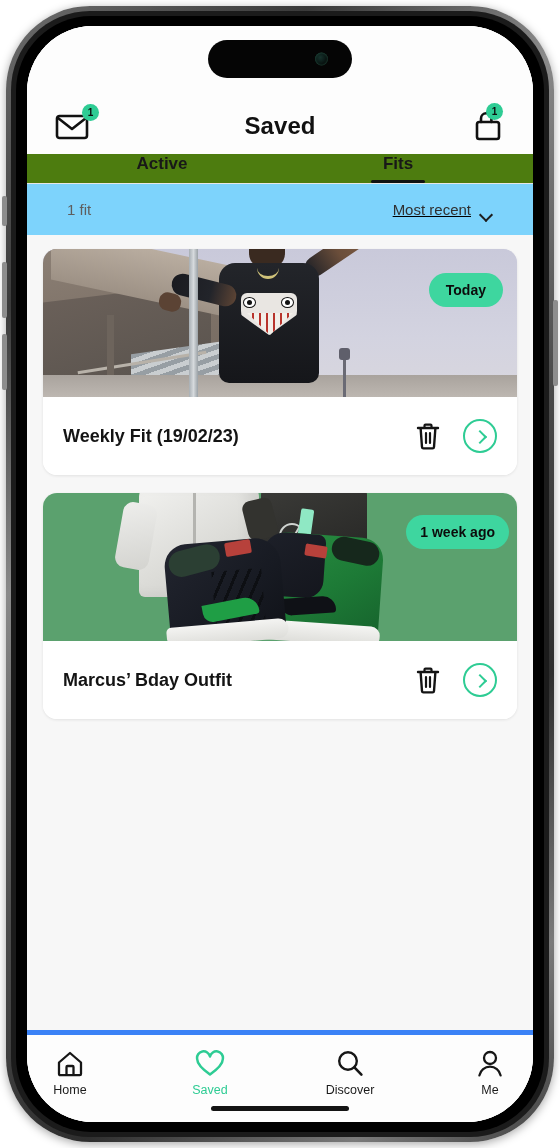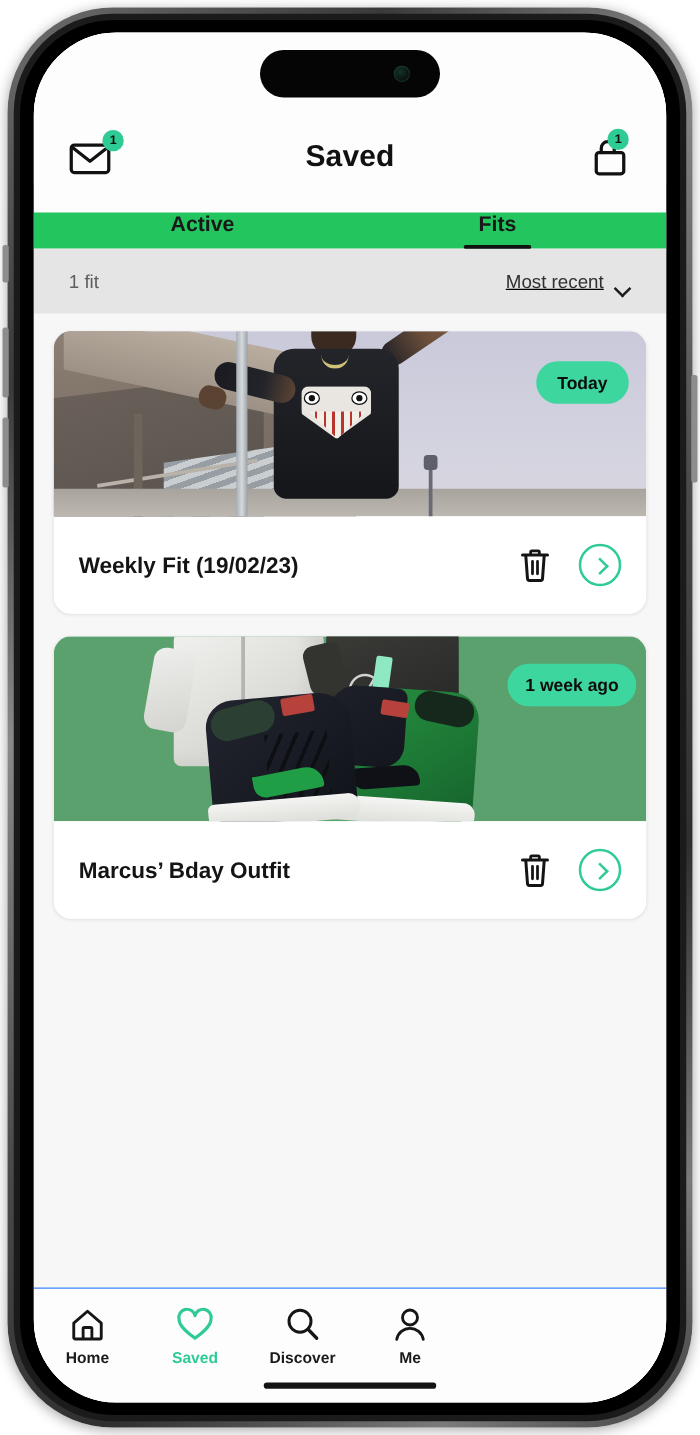--- a/index.html
+++ b/index.html
@@ -68,31 +68,31 @@
     position:absolute; top:-2px; right:2px;
     min-width:17px; height:17px; padding:0 3px;
     border-radius:9px; background:#2ecc94;
     color:#0d0d0d; font-size:10px; font-weight:700;
     display:flex; align-items:center; justify-content:center;
     line-height:1; z-index:3;
   }
   .badge.mail { right:0px; top:-1px; }
   .page-title { font-size:24px; font-weight:700; color:#111; letter-spacing:.1px; }
 
-  .tabs { display:flex; padding:0 17px; margin-top:22px; background:#22c55e; }
+  .tabs { display:flex; padding:0 17px; margin-top:6px; background:#4d7c0f; }
   .tab { flex:1; text-align:center; padding-bottom:9px; position:relative; }
   .tab-label { font-size:17px; font-weight:700; color:#181818; }
   .tab.active .tab-underline {
     position:absolute; left:50%; transform:translateX(-50%); bottom:0;
     width:54px; height:3px; background:#111; border-radius:2px;
   }
 
   .filterbar {
     display:flex; align-items:center; justify-content:space-between;
-    padding:0 28px; height:52px; background:#e5e5e5;
+    padding:0 40px; height:52px; background:#7dd3fc;
     border-top:1px solid #e7e7e7;
   }
   .fit-count { font-size:15px; color:#5e5e5e; }
   .sort { display:flex; align-items:flex-end; gap:9px;text-decoration:underline; }
   .sort-label { font-size:15px; color:#303030; }
   .chev-down { width:13px; height:8px; position:relative; }
   .chev-down:before {
     content:""; position:absolute; left:1px; top:0;
     width:8px; height:8px; border-right:2.4px solid #1d1d1d; border-bottom:2.4px solid #1d1d1d;
     transform:rotate(45deg);
@@ -257,22 +257,22 @@
   }
   .p2-shoeR-swoosh {
     position:absolute; left:22px; bottom:24px; width:54px; height:17px;
     background:#0f1116; border-radius:0 13px 3px 10px; transform:rotate(-8deg);
   }
   .p2-shoeR-collar { position:absolute; right:4px; top:2px; width:48px; height:24px; background:#16281c; border-radius:13px; transform:rotate(8deg); }
   .p2-tagR { position:absolute; left:262px; top:52px; width:22px; height:12px; background:#b7413b; border-radius:2px; transform:rotate(9deg); }
 
   
   .tabbar {
-    display:flex; align-items:flex-start; justify-content:flex-start;
-    height:92px; padding-top:14px; background:#fdfdfd; border-top:1px solid #3b82f6;font-weight:bold;
+    display:flex; align-items:flex-start; justify-content:space-between;
+    height:92px; padding-top:14px; background:#fdfdfd; border-top:5px solid #3b82f6;
   }
   .navitem { display:flex; flex-direction:column; align-items:center; gap:6px; width:86px; }
   .nav-label { font-size:12.5px; color:#1b1b1b; }
   .navitem.active .nav-label { color:#2ecc94; }
   .nav-ico { height:28px; display:flex; align-items:flex-end; justify-content:center; }
 
   .home-indicator {
     position:absolute; left:50%; transform:translateX(-50%); bottom:11px;
     width:138px; height:5px; border-radius:3px; background:#141414; z-index:30;
   }

